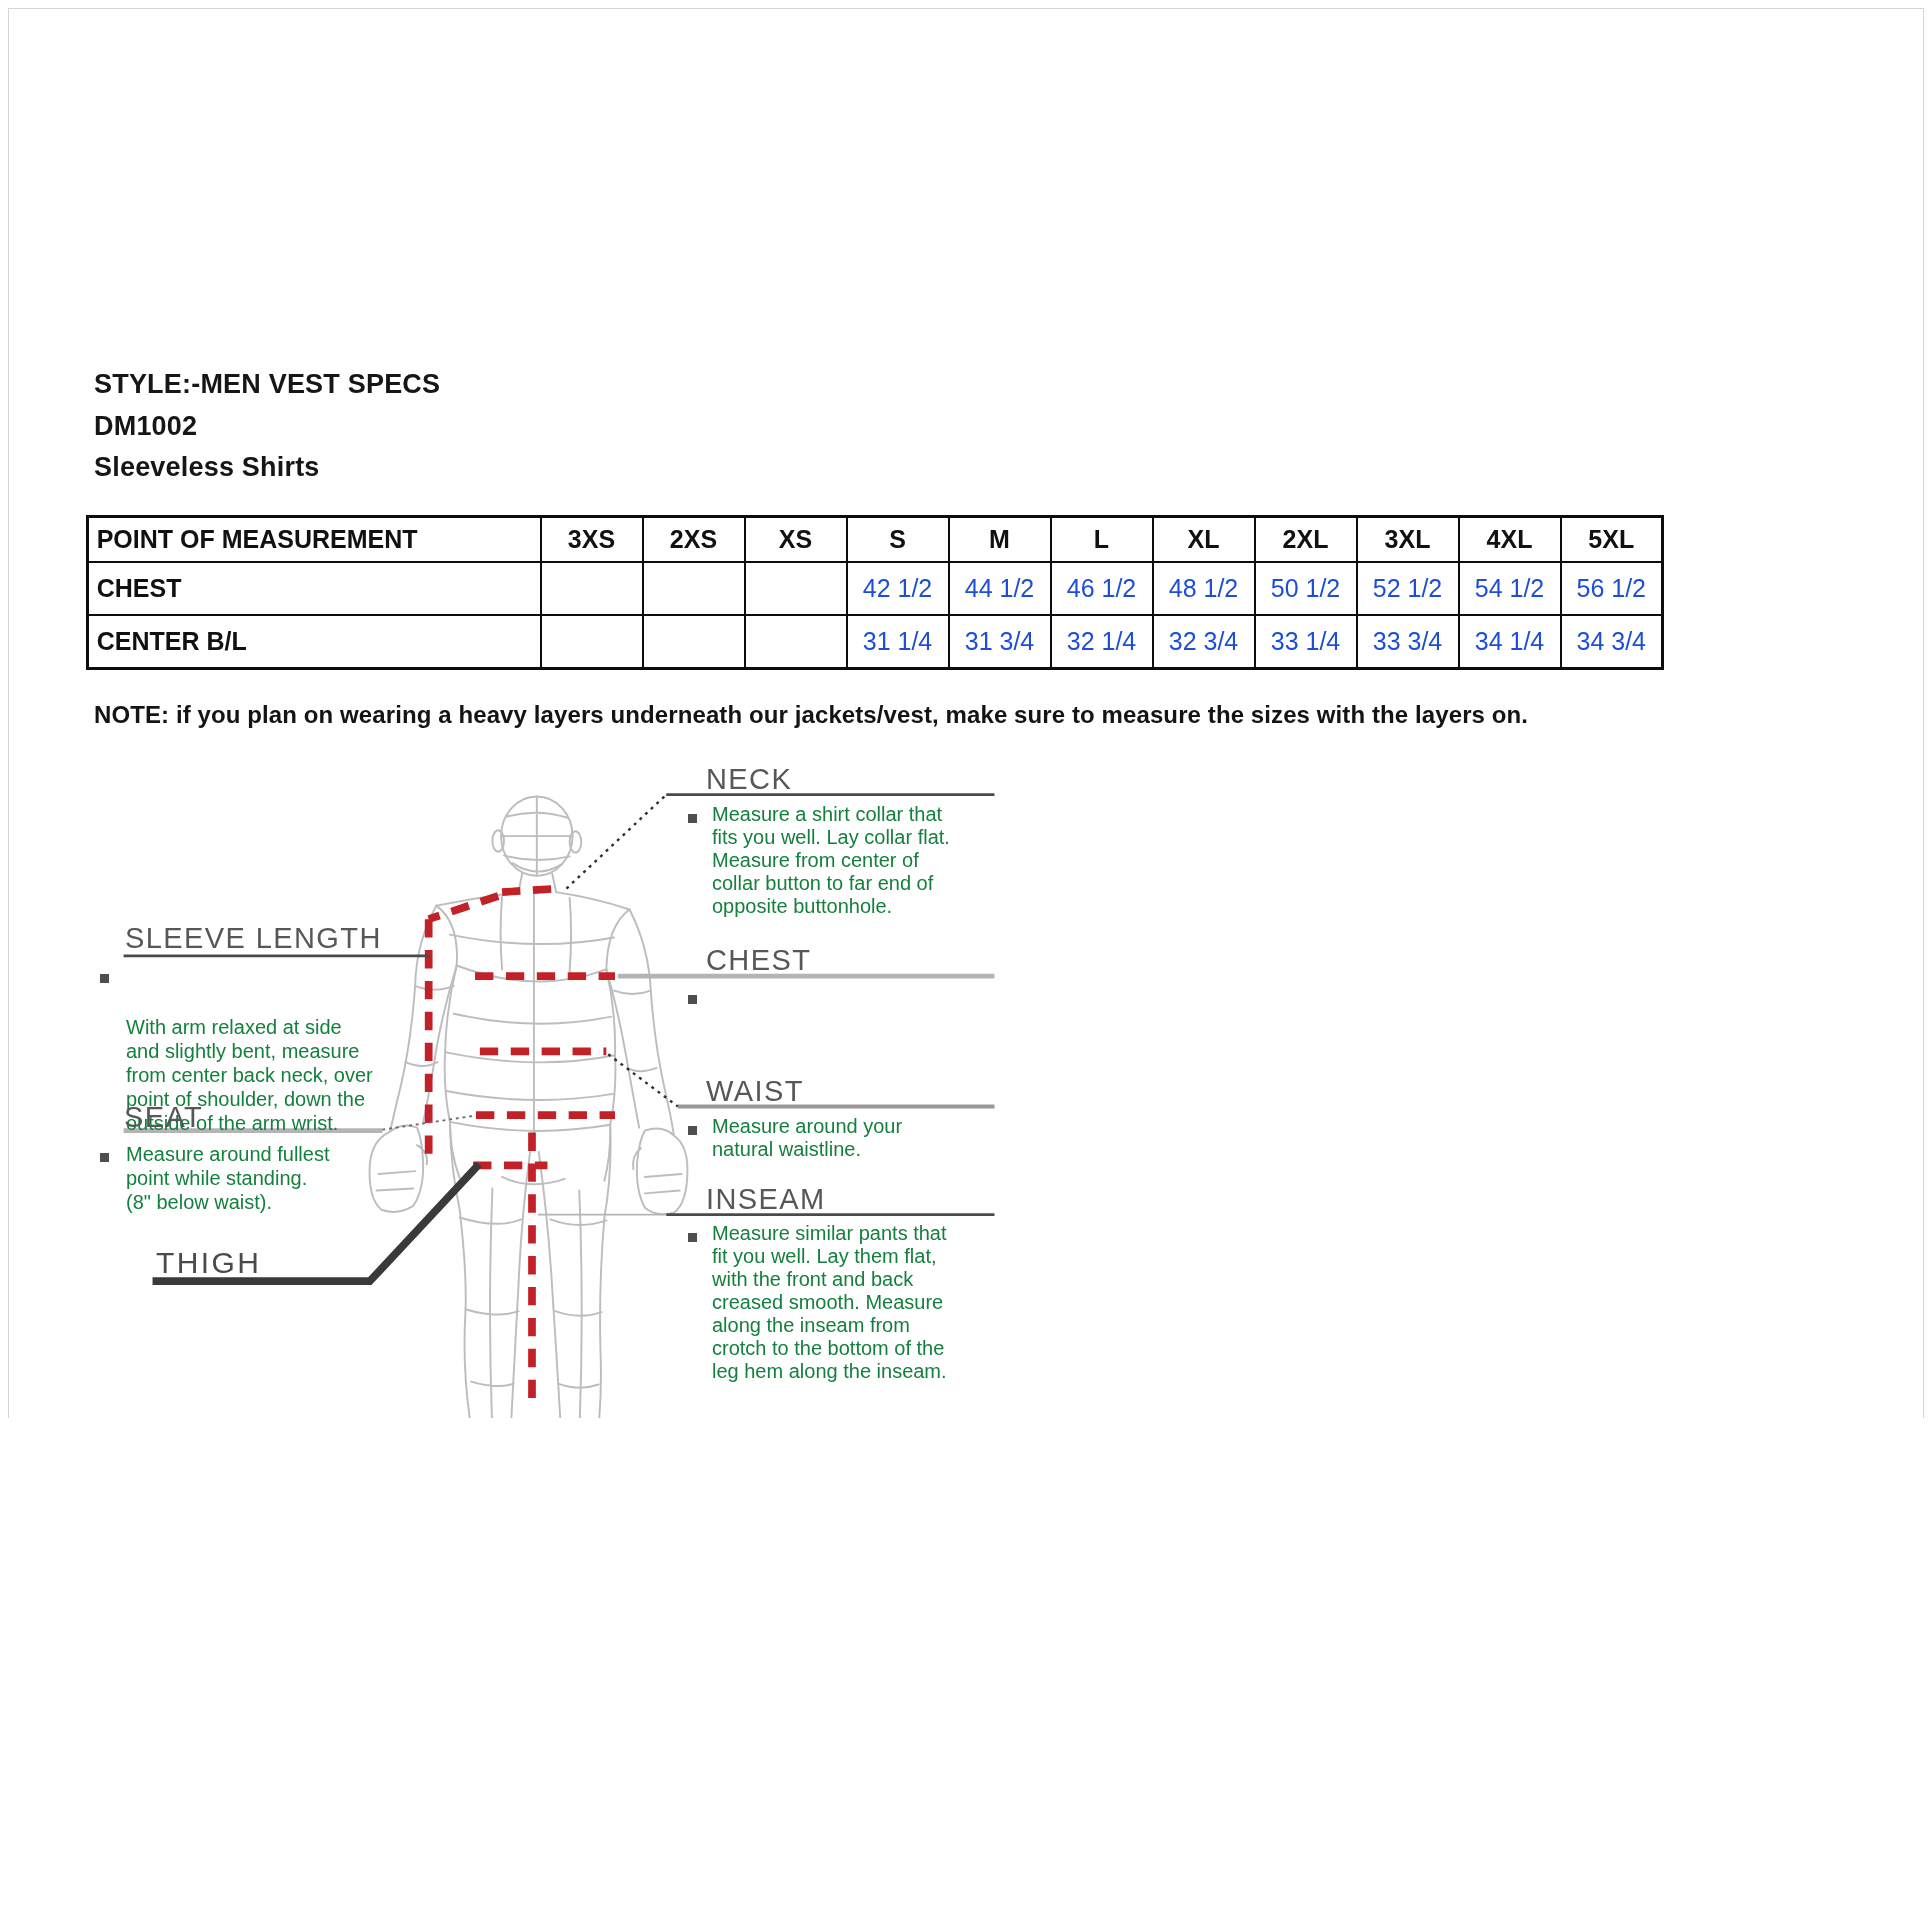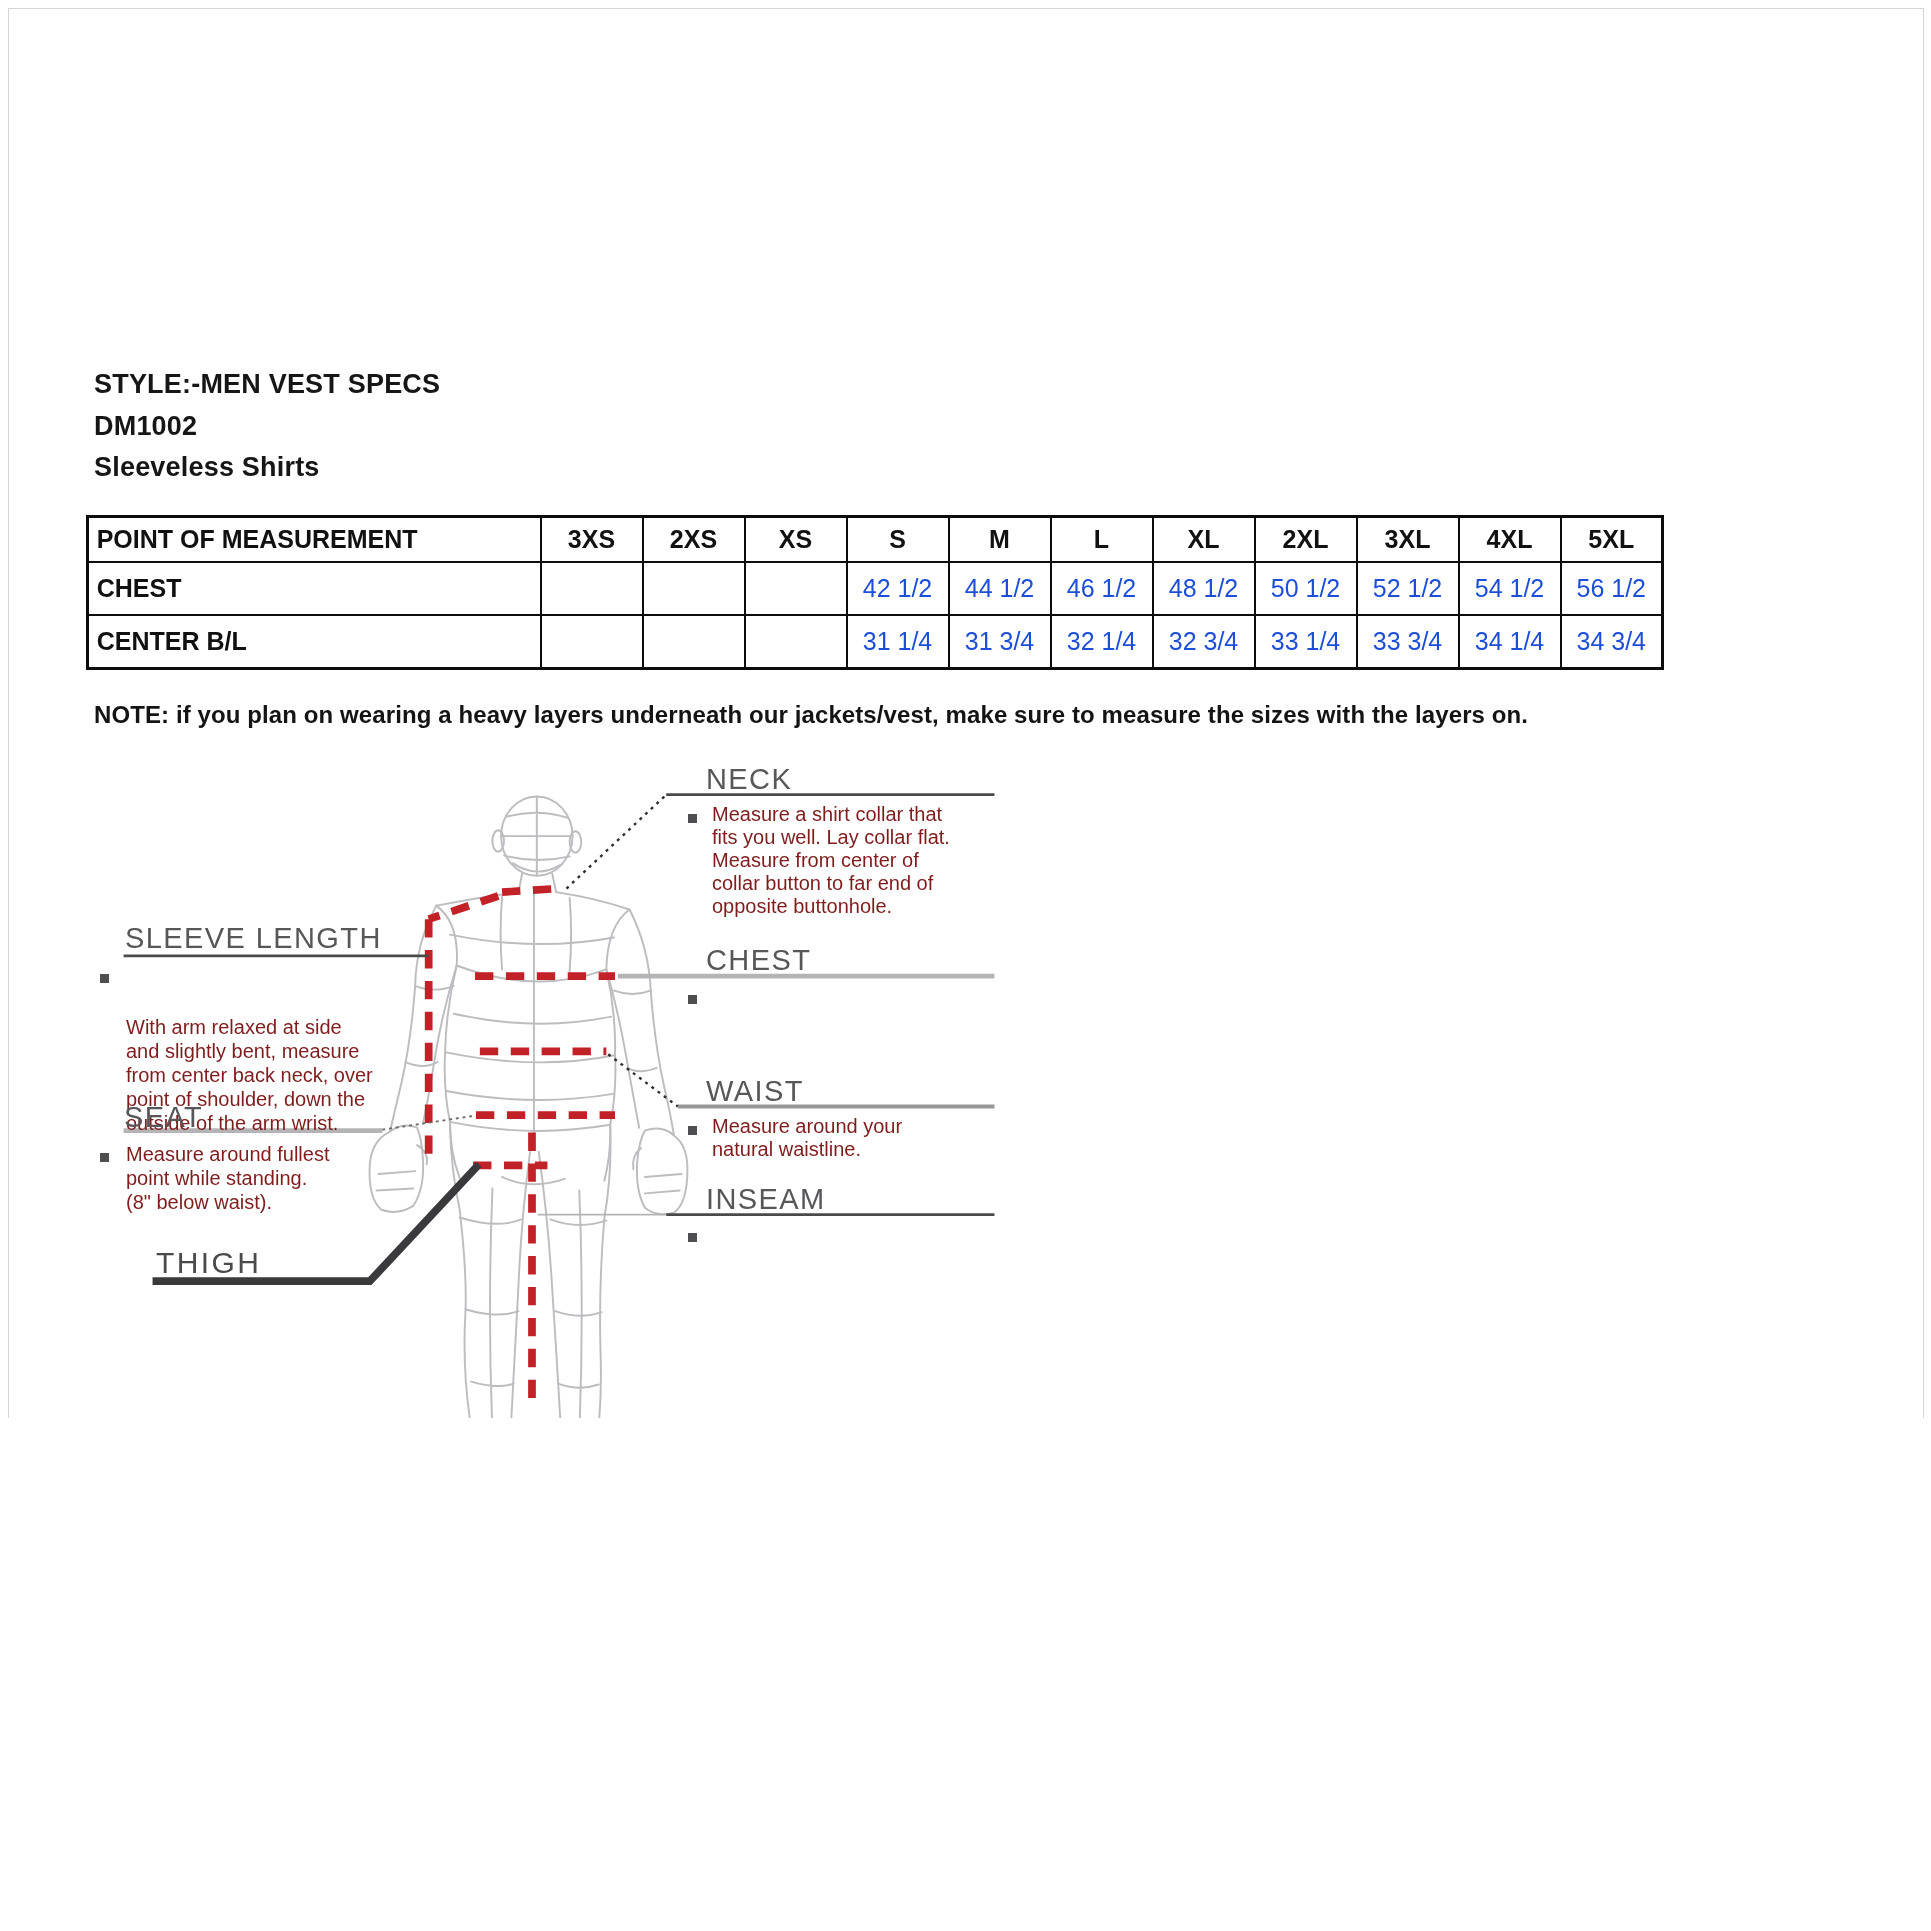--- a/index.html
+++ b/index.html
@@ -21,21 +21,21 @@
   th.pom{ text-align:left;padding:0 0 0 7.7px;font-size:25px;height:41px;}
   th.size-h{text-align:center;font-size:25px;height:41px;}
   td.rowlab{text-align:left;padding:0 0 0 7.7px;font-weight:bold;font-size:25px;height:49px;}
   td.val{text-align:center;font-size:25px;height:49px;font-weight:normal;color:#1d4ed8;}
 
   .note{position:absolute;left:94px;top:701px;font-size:24px;font-weight:bold;color:#141414;
         white-space:nowrap;letter-spacing:0.1px;}
 
   
   .d-title{position:absolute;font-size:29px;color:#57575a;letter-spacing:1.4px;white-space:nowrap;}
-  .d-text{position:absolute;font-size:20px;line-height:23px;color:#7f1d1d;white-space:pre-line;}
+  .d-text{position:absolute;font-size:20px;line-height:23px;color:#15803d;white-space:pre-line;}
   .d-text.left{line-height:24px;}
   .thigh-title{position:absolute;font-size:30px;color:#4a4a4d;letter-spacing:2.4px;white-space:nowrap;}
   .thigh-text{position:absolute;font-size:21px;line-height:23px;color:#3d3d40;white-space:pre-line;
               letter-spacing:0.2px;}
   .bullet{position:absolute;width:8.7px;height:8.7px;background:#4f4f52;}
   svg.overlay{position:absolute;left:0;top:0;pointer-events:none;}
 </style>
 </head>
 <body>
 
@@ -190,20 +190,27 @@
   <div class="d-title" style="left:706px;top:944px;">CHEST</div>
   <div class="bullet" style="left:688px;top:995px;"></div>
 
   <div class="d-title" style="left:706px;top:1075px;">WAIST</div>
   <div class="bullet" style="left:688px;top:1126px;"></div>
   <div class="d-text" style="left:712px;top:1115px;">Measure around your
 natural waistline.</div>
 
   <div class="d-title" style="left:706px;top:1183px;">INSEAM</div>
   <div class="bullet" style="left:688px;top:1233px;"></div>
+  <div class="d-text" style="left:712px;top:1222px;">Measure similar pants that
+fit you well. Lay them flat,
+with the front and back
+creased smooth. Measure
+along the inseam from
+crotch to the bottom of the
+leg hem along the inseam.</div>
 
   <div class="d-title" style="left:125px;top:922px;">SLEEVE LENGTH</div>
   <div class="bullet" style="left:100px;top:974px;"></div>
   <div class="d-text left" style="left:126px;top:1015px;">With arm relaxed at side
 and slightly bent, measure
 from center back neck, over
 point of shoulder, down the
 outside of the arm wrist.</div>
 
   <div class="d-title" style="left:124px;top:1101px;">SEAT</div>

